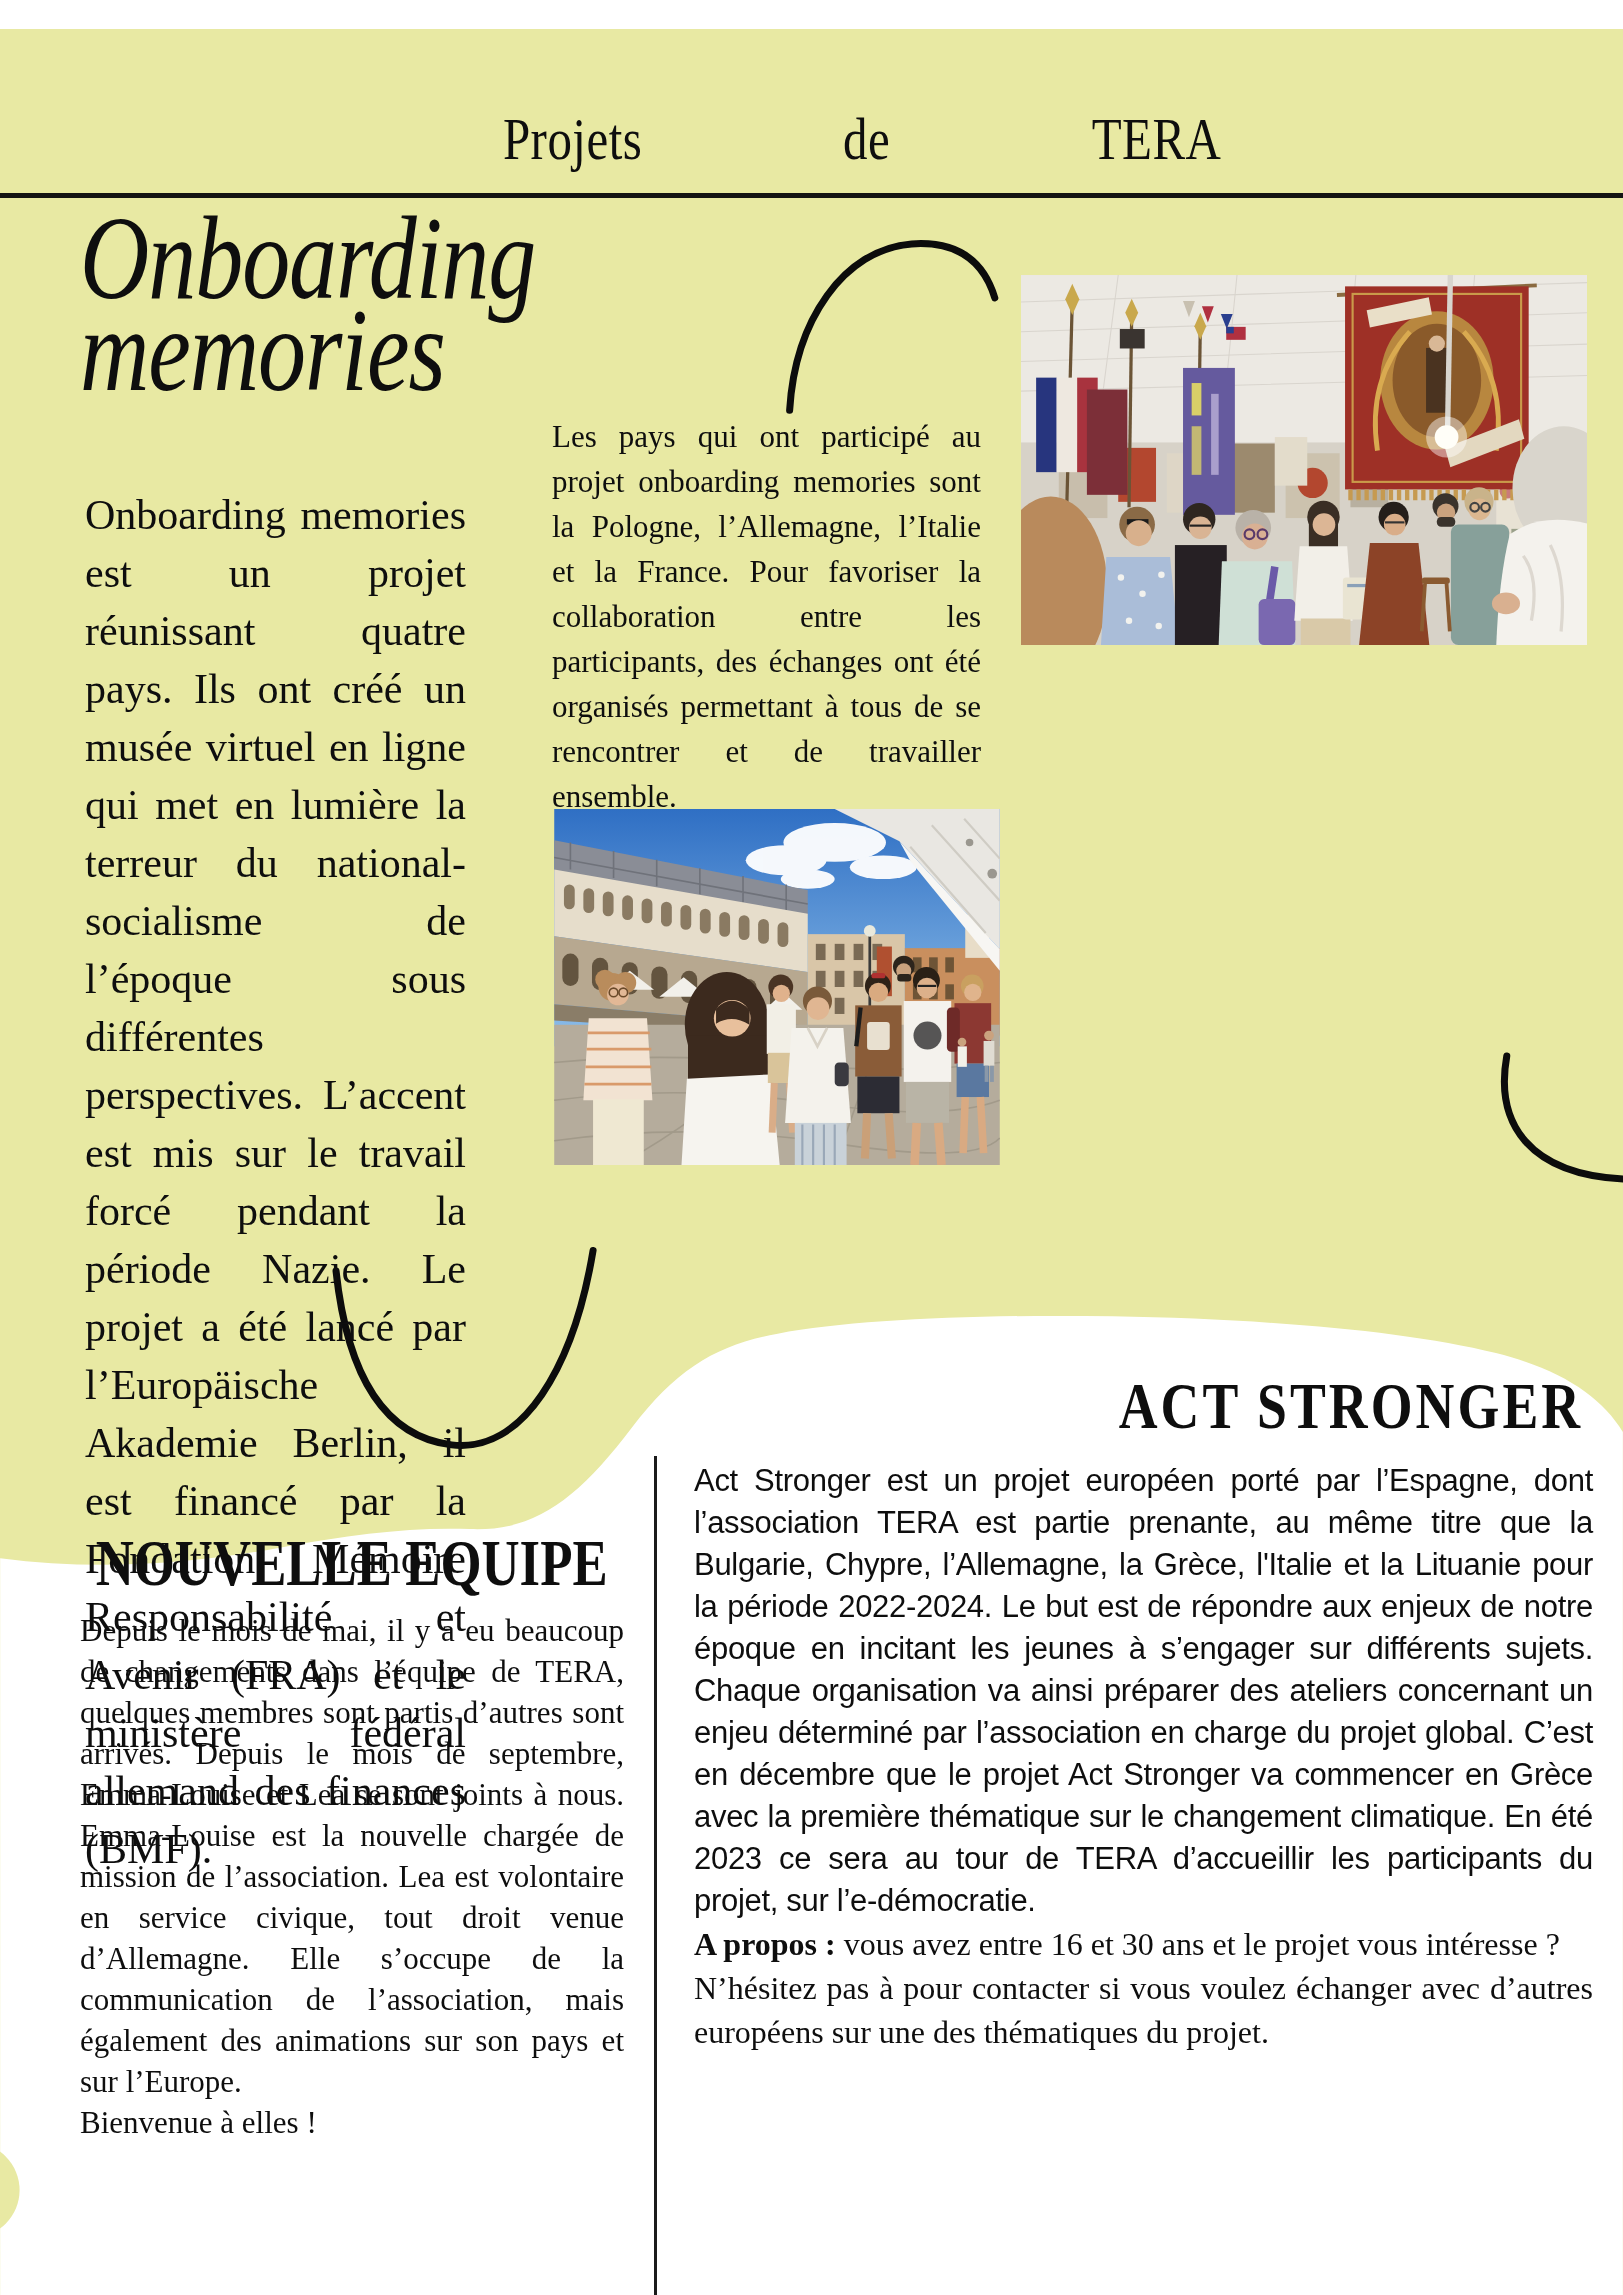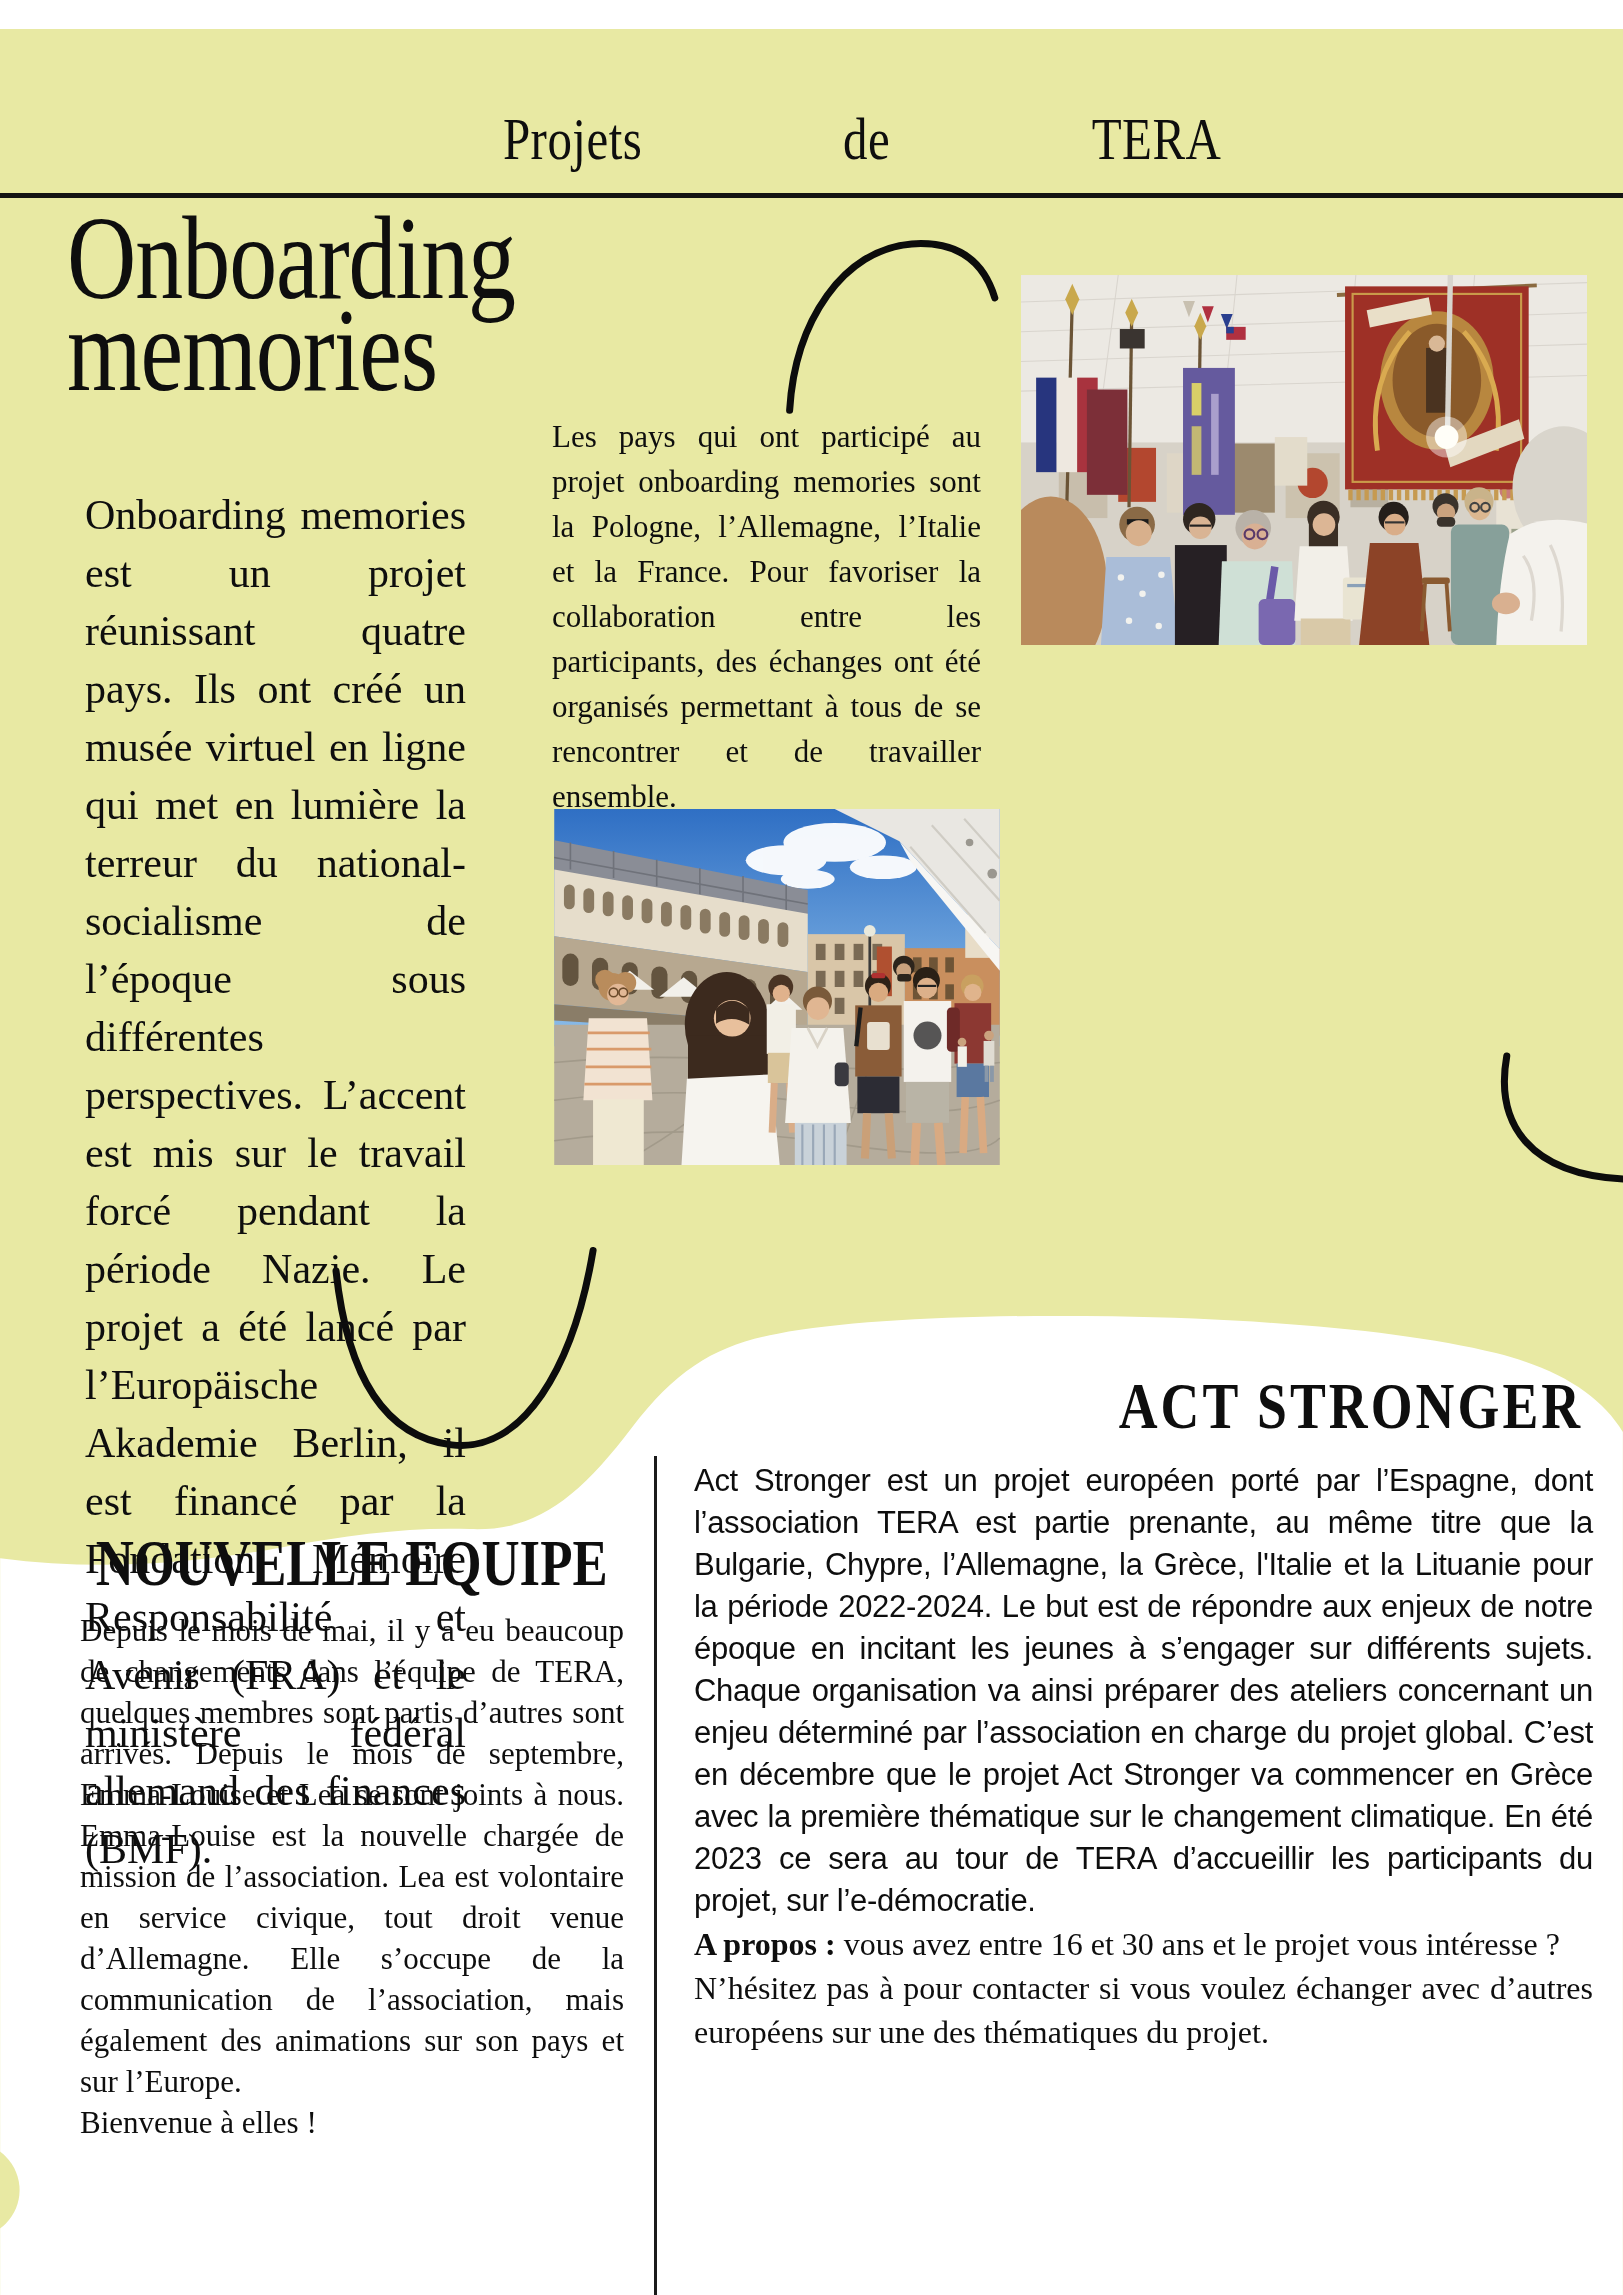--- a/index.html
+++ b/index.html
@@ -7,21 +7,21 @@
   .page{position:relative;width:1623px;height:2295px;background:#e8e9a3;overflow:hidden;margin-top:29px;}
   .abs{position:absolute;}
   .serif{font-family:"Liberation Serif","DejaVu Serif",serif;}
   .sans{font-family:"Liberation Sans","DejaVu Sans",sans-serif;}
   .just{text-align:justify;text-justify:inter-word;}
   .tall{display:inline-block;transform:scaleY(1.18) scaleX(0.96);transform-origin:center;}
 
   .masthead{left:500px;top:81px;width:724px;display:flex;justify-content:space-between;font-size:51px;letter-spacing:0.5px;}
   .rule{left:0;top:164px;width:1623px;height:4.9px;background:#141414;}
 
-  .doc-title{left:67px;top:184px;width:702px;font-size:100px;line-height:0.92;letter-spacing:-1.1px;}
+  .doc-title{left:80px;top:184px;width:702px;font-size:100px;line-height:0.92;letter-spacing:-1.1px;font-style:italic;}
   .doc-title .tall{transform-origin:left center;}
 
   .col-left{left:85px;top:457px;width:381px;font-size:42px;line-height:58px;}
   .col-mid{left:552px;top:385px;width:429px;font-size:31px;line-height:45px;}
   .col-right{left:1100px;top:622px;width:493px;font-size:32px;line-height:51px;text-indent:38px;}
 
   .photo-frame{overflow:hidden;}
   .photo1{left:1021px;top:246px;width:566px;height:370px;}
   .photo2{left:554px;top:780px;width:446px;height:356px;}
 

